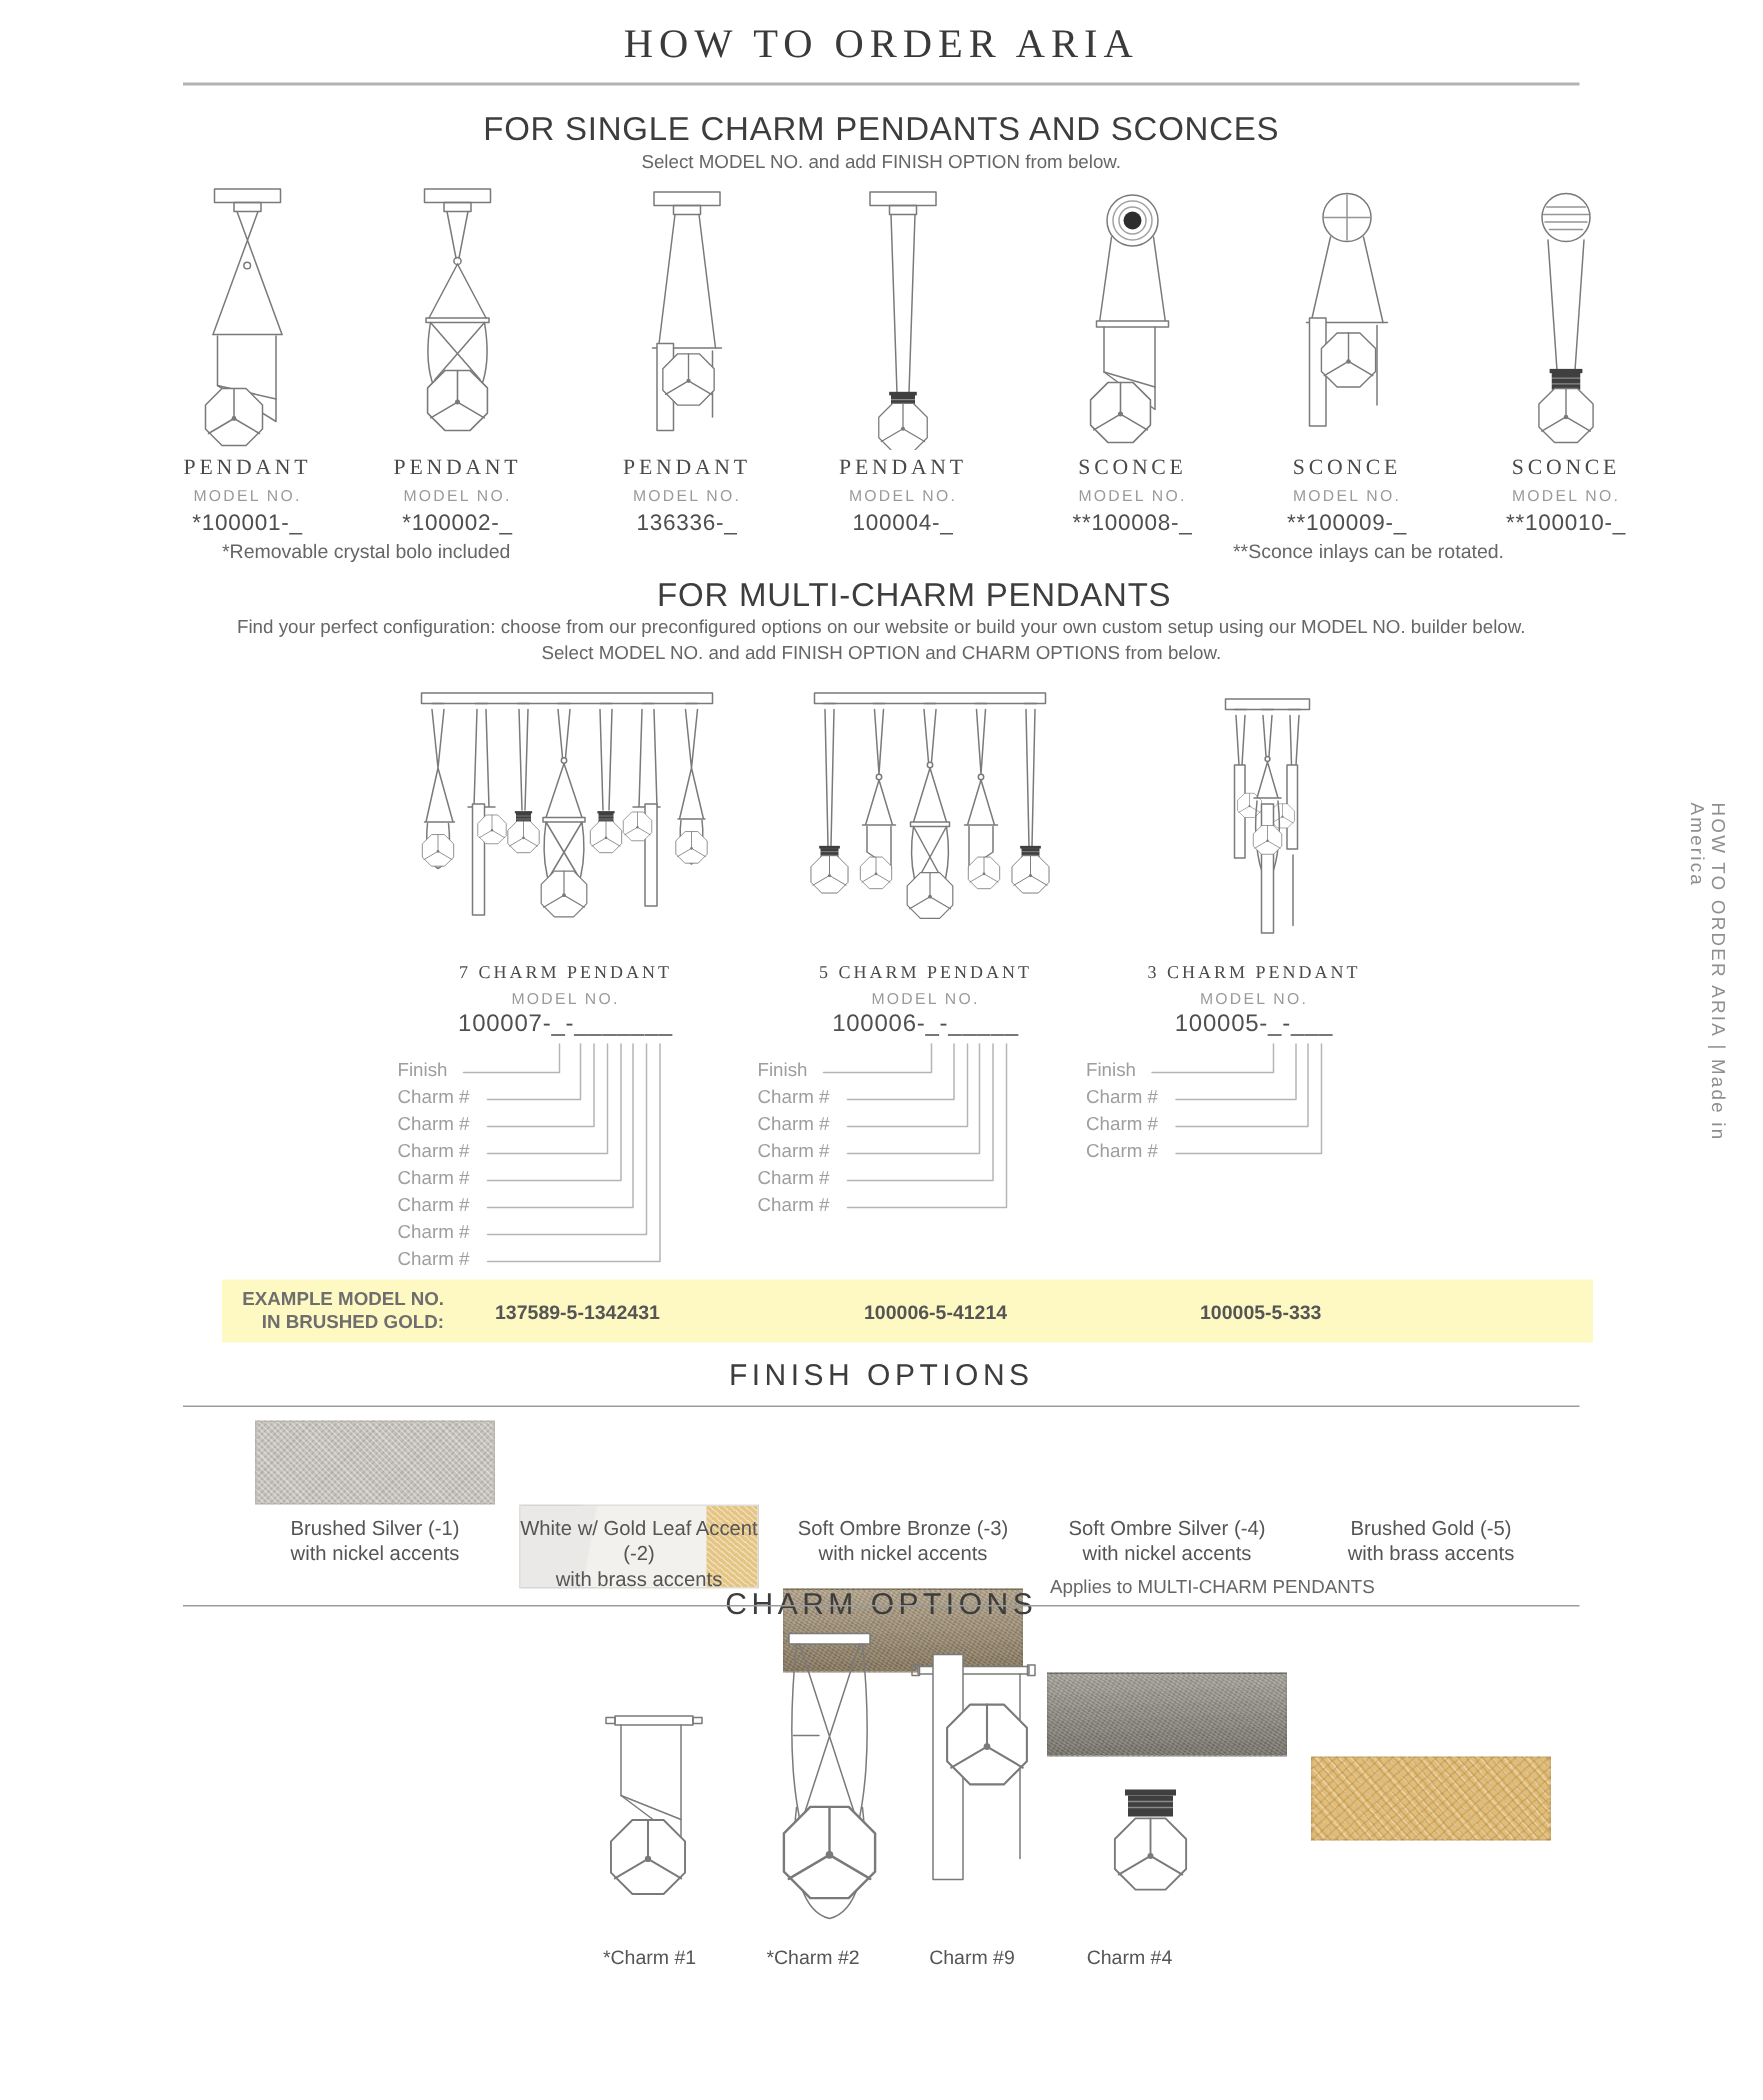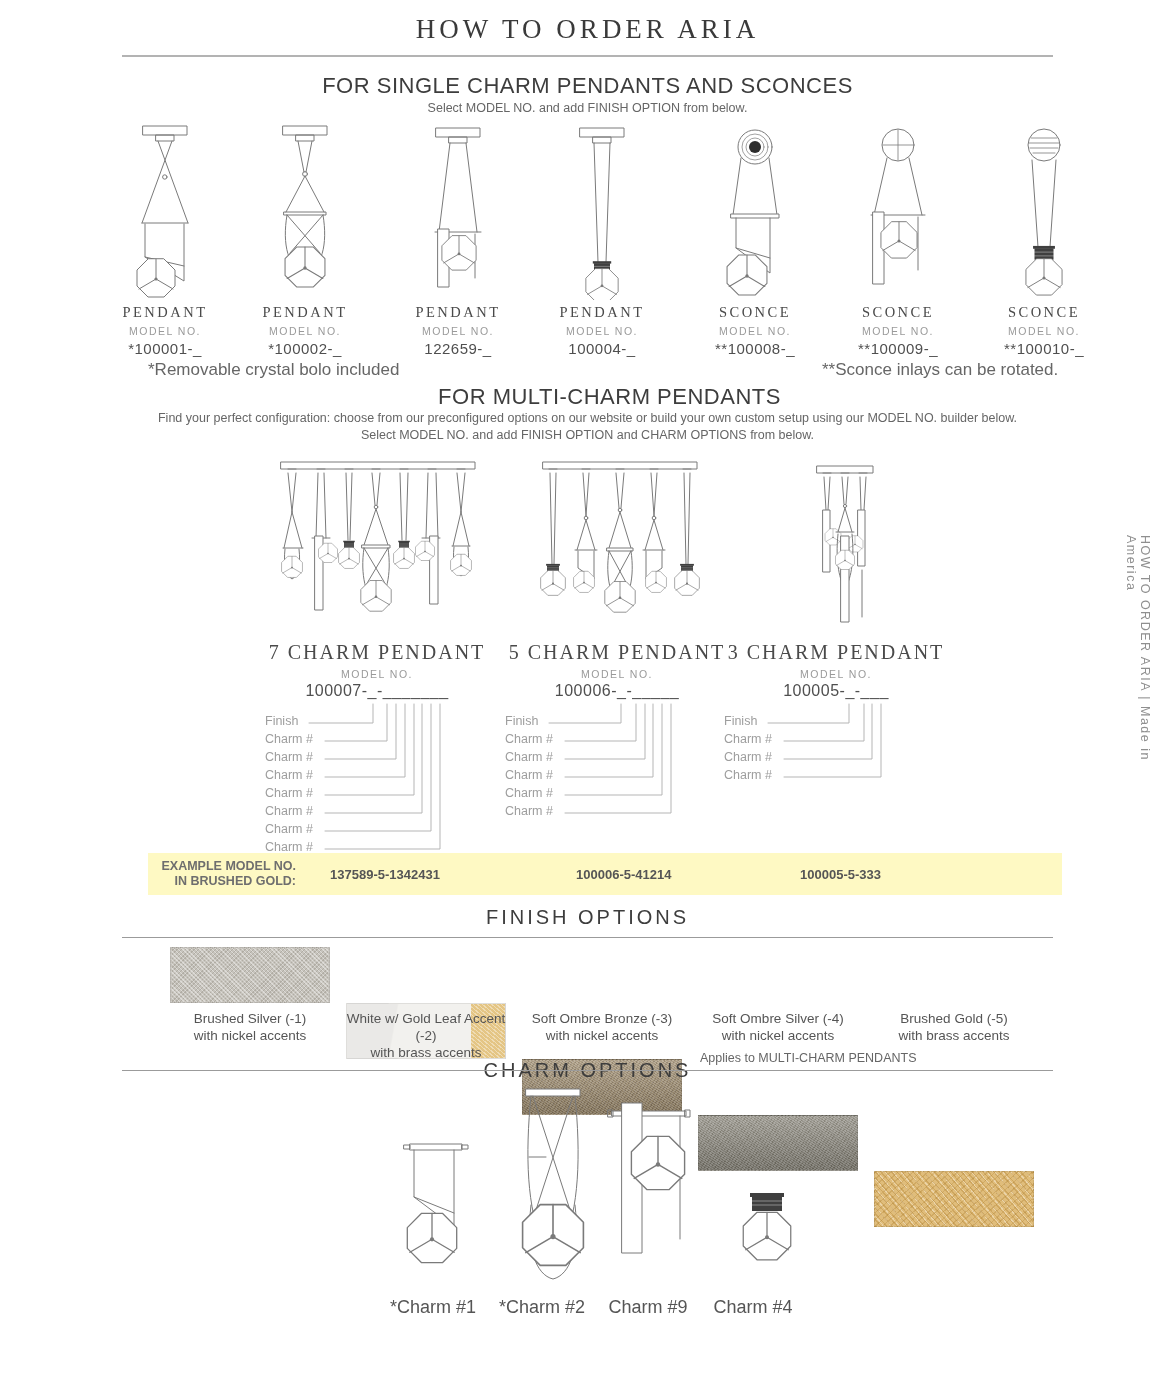--- a/index.html
+++ b/index.html
@@ -14,24 +14,24 @@
   .rule-thin{background:#9b9b9b;height:1px;}
 
   .sec-head{font-size:22px;letter-spacing:.5px;color:#3d3d3d;}
   .sec-sub{font-size:12.5px;color:#666;}
 
   .product{width:130px;text-align:center;}
   .product svg{display:block;}
   .ptype{font-family:"Liberation Serif",serif;font-size:14.5px;letter-spacing:2.5px;color:#4a4a4a;margin-top:4px;}
   .pmodelno{font-size:10.5px;letter-spacing:1.5px;color:#9a9a9a;margin-top:4px;}
   .pmodel{font-size:15px;letter-spacing:.5px;color:#4f4f4f;margin-top:3px;}
-  .footnote{font-size:17px;color:#666;}
+  .footnote{font-size:13px;color:#666;}
 
   .builder{width:240px;text-align:center;}
-  .btitle{font-family:"Liberation Serif",serif;font-size:20px;letter-spacing:2px;color:#4a4a4a;}
+  .btitle{font-family:"Liberation Serif",serif;font-size:12px;letter-spacing:2px;color:#4a4a4a;}
   .bmodel{font-size:16px;letter-spacing:.5px;color:#4f4f4f;margin-top:2px;}
   .callout{position:relative;text-align:left;margin-top:2px;}
   .callout svg{position:absolute;left:0;top:0;}
   .clabel{position:absolute;left:8px;font-size:12.5px;color:#9e9e9e;}
 
   .example-bar{background:#fef9c3;font-weight:bold;}
   .ex-label{font-size:12.5px;color:#6e6e6e;line-height:15px;text-align:right;width:138px;}
   .ex-val{font-size:13px;color:#555;}
 
   .swatch{height:56px;width:160px;position:relative;overflow:hidden;border:1px solid rgba(0,0,0,.08);box-sizing:border-box;}
@@ -44,21 +44,21 @@
       repeating-linear-gradient(-62deg, rgba(50,40,25,.22) 0 1px, transparent 1px 3px);}
   .tex-gold{background-image:
       repeating-linear-gradient(48deg, rgba(173,125,45,.35) 0 1px, transparent 1px 4px),
       repeating-linear-gradient(-42deg, rgba(173,125,45,.30) 0 1px, transparent 1px 5px),
       repeating-linear-gradient(50deg, rgba(255,255,255,.35) 0 1px, transparent 1px 6px);}
   .tex-white{background-image:linear-gradient(100deg, rgba(0,0,0,.03) 0 30%, transparent 31%);}
   .gold-strip{position:absolute;top:0;right:0;bottom:0;width:34px;
       background-image:repeating-linear-gradient(40deg, rgba(255,255,255,.4) 0 1px, transparent 1px 3px);}
   .sw-label{font-size:13.5px;color:#555;line-height:17px;text-align:center;width:176px;}
 
-  .charm-label{font-size:18px;color:#555;text-align:center;width:100px;}
+  .charm-label{font-size:13px;color:#555;text-align:center;width:100px;}
   .side-text{writing-mode:vertical-rl;font-size:12.5px;letter-spacing:1.5px;color:#8f8f8f;}
 
   svg{stroke:#7a7a7a;fill:none;stroke-width:1;stroke-linejoin:round;stroke-linecap:round;}
 </style>
 </head>
 <body>
 
 <div class="page">
 
   <svg width="0" height="0" style="position:absolute" aria-hidden="true">
@@ -127,21 +127,21 @@
           <rect x="56" y="17" width="18" height="6"></rect>
         <path d="M57,23 L46,112 M73,23 L84,112"></path>
           <path d="M42,112 L88,112"></path>
         <rect x="45" y="109" width="11" height="58" fill="#fff"></rect>
         <path d="M82,114 L82,158"></path>
         <use href="#oct" transform="translate(66,133) scale(0.9)"></use>
       </svg>
       <figcaption>
         <div class="ptype">PENDANT</div>
         <div class="pmodelno">MODEL NO.</div>
-        <div class="pmodel">122659-_</div>
+        <div class="pmodel">136336-_</div>
       </figcaption>
     </figure>
 
     <figure class="product abs" style="left:437px;top:0;margin:0;">
       <svg width="130" height="180">
         <rect x="43" y="8" width="44" height="9"></rect>
           <rect x="56" y="17" width="18" height="6"></rect>
         <path d="M57,23 L61,142 M73,23 L69,142"></path>
         <use href="#sock" transform="translate(65,148) scale(0.8)"></use>
         <use href="#oct" transform="translate(65,165) scale(0.85)"></use>

